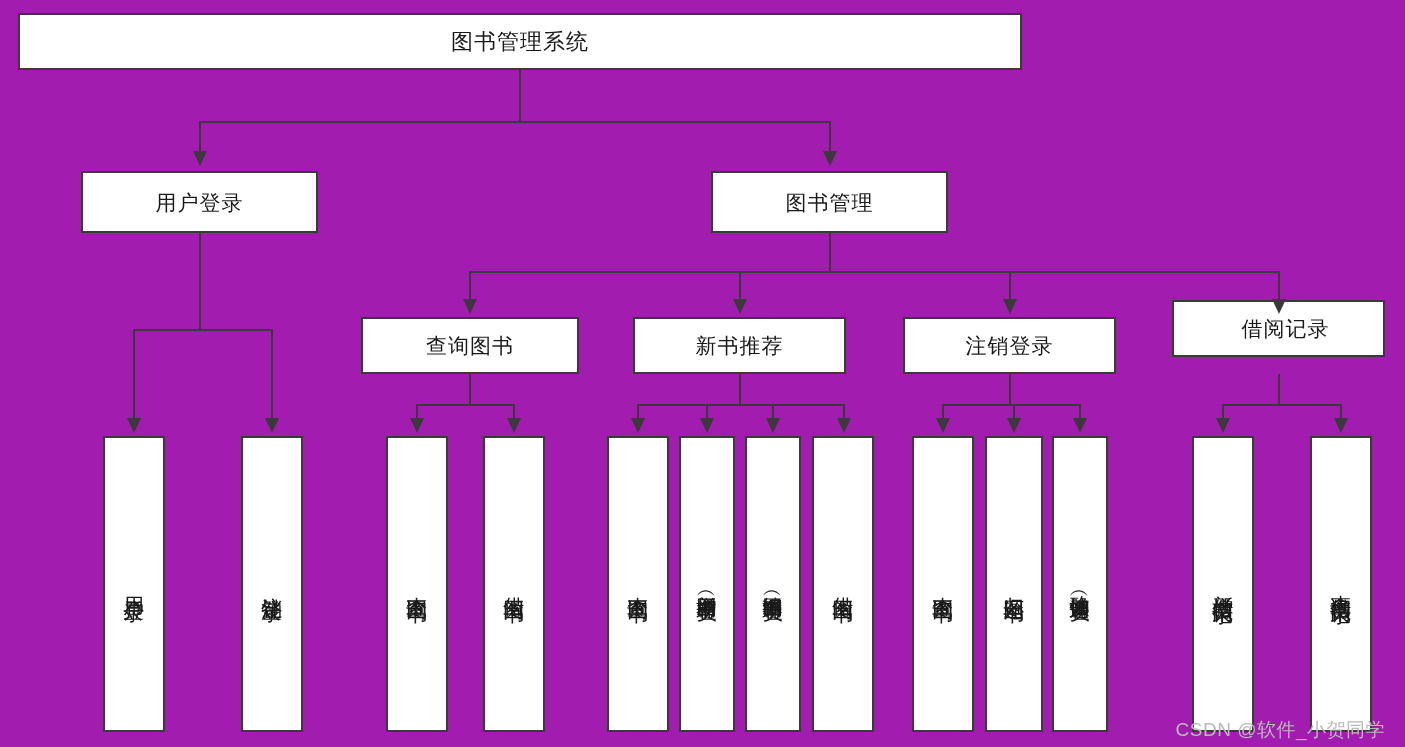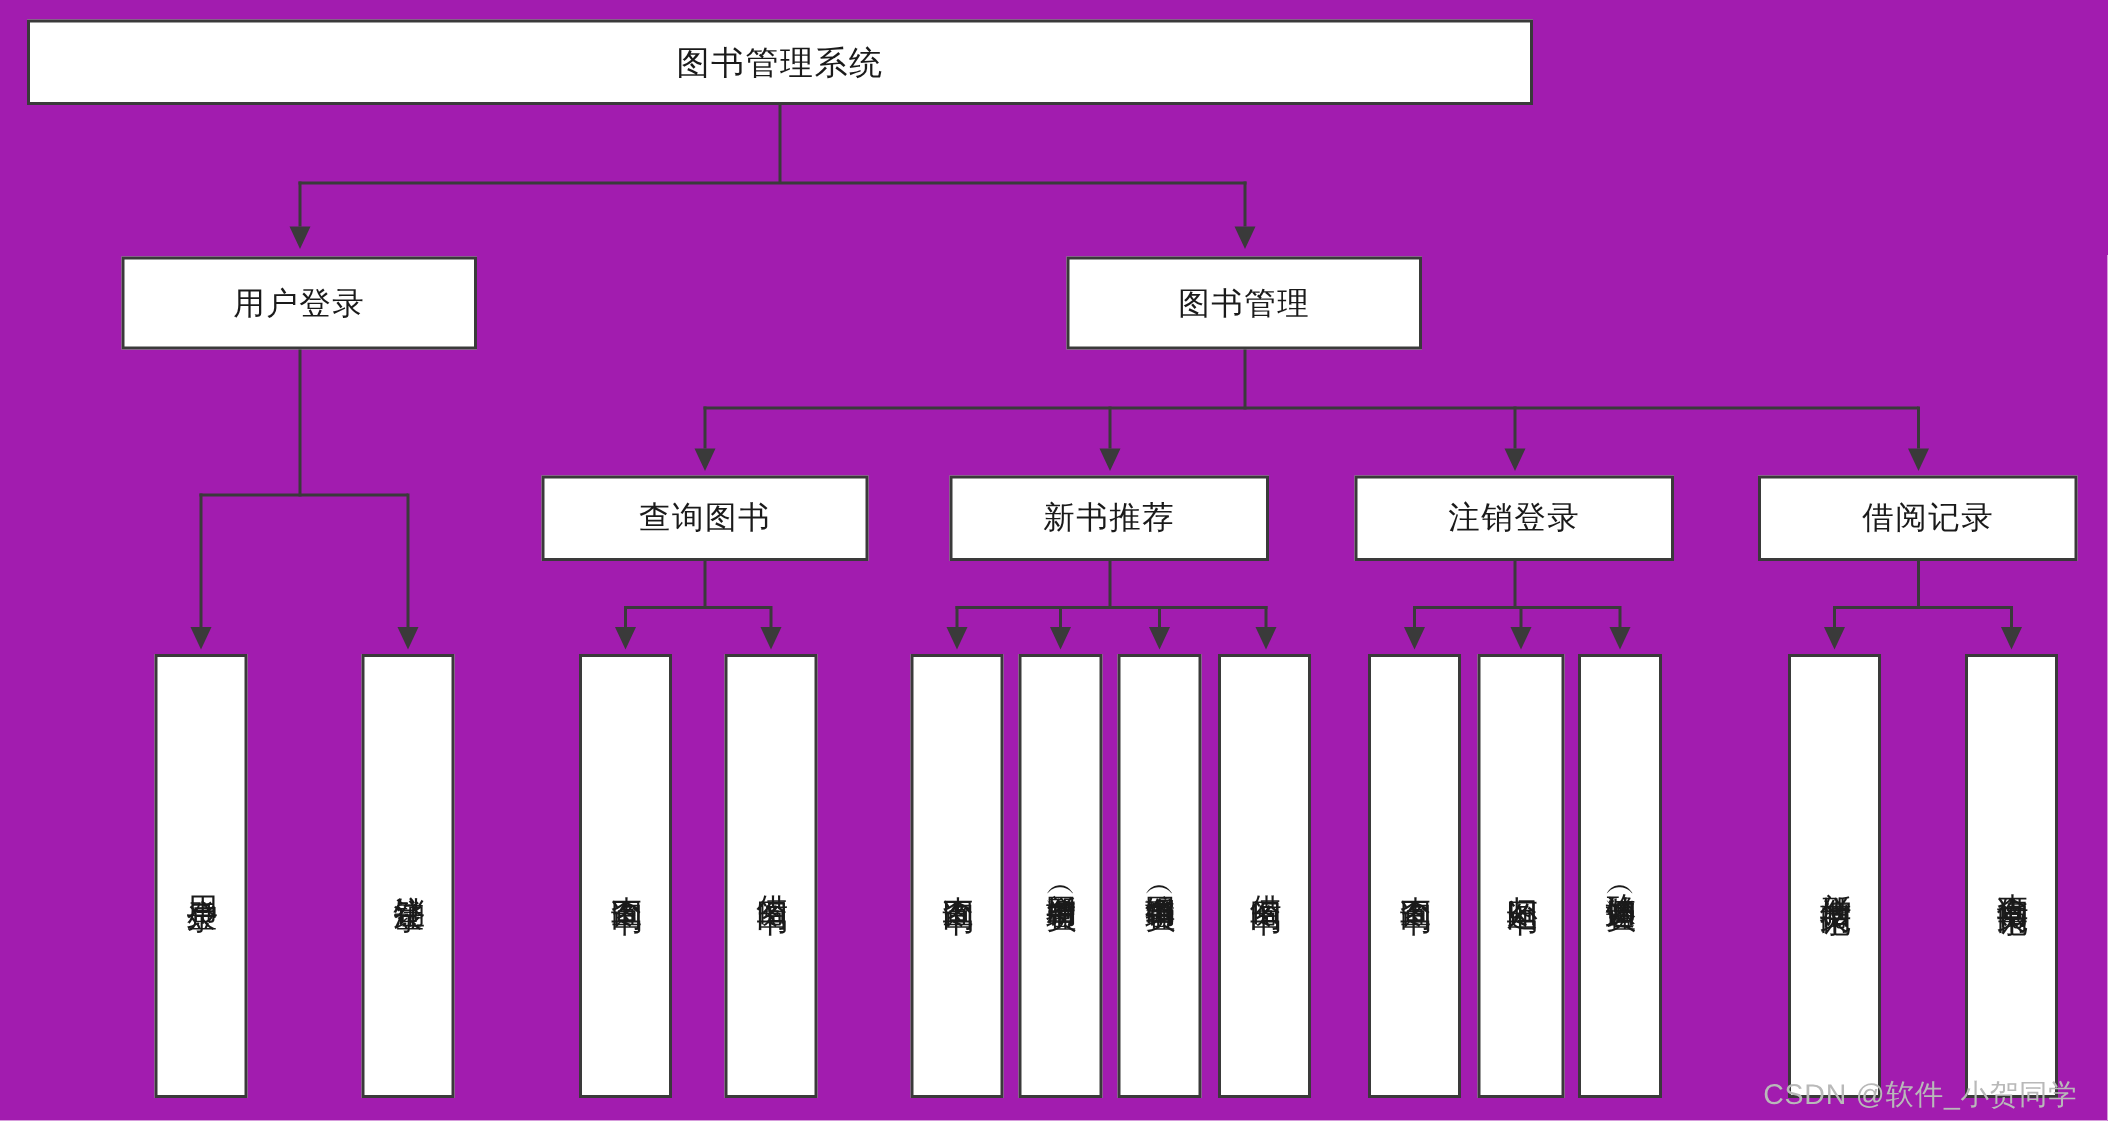--- a/index.html
+++ b/index.html
@@ -100,21 +100,21 @@
   </div>
 
   <div class="node h" style="left:633px;top:317px;width:213px;height:57px;">
     <span>新书推荐</span>
   </div>
 
   <div class="node h" style="left:903px;top:317px;width:213px;height:57px;">
     <span>注销登录</span>
   </div>
 
-  <div class="node h" style="left:1172px;top:317px;width:213px;height:57px;padding-left:14px;">
+  <div class="node h" style="left:1172px;top:300px;width:213px;height:57px;padding-left:14px;">
     <span>借阅记录</span>
   </div>
 
   <div class="node v" style="left:103px;top:436px;width:62px;height:296px;">
     <span class="vtext">用户登录</span>
   </div>
   <div class="node v" style="left:241px;top:436px;width:62px;height:296px;">
     <span class="vtext">注销登录</span>
   </div>
 

